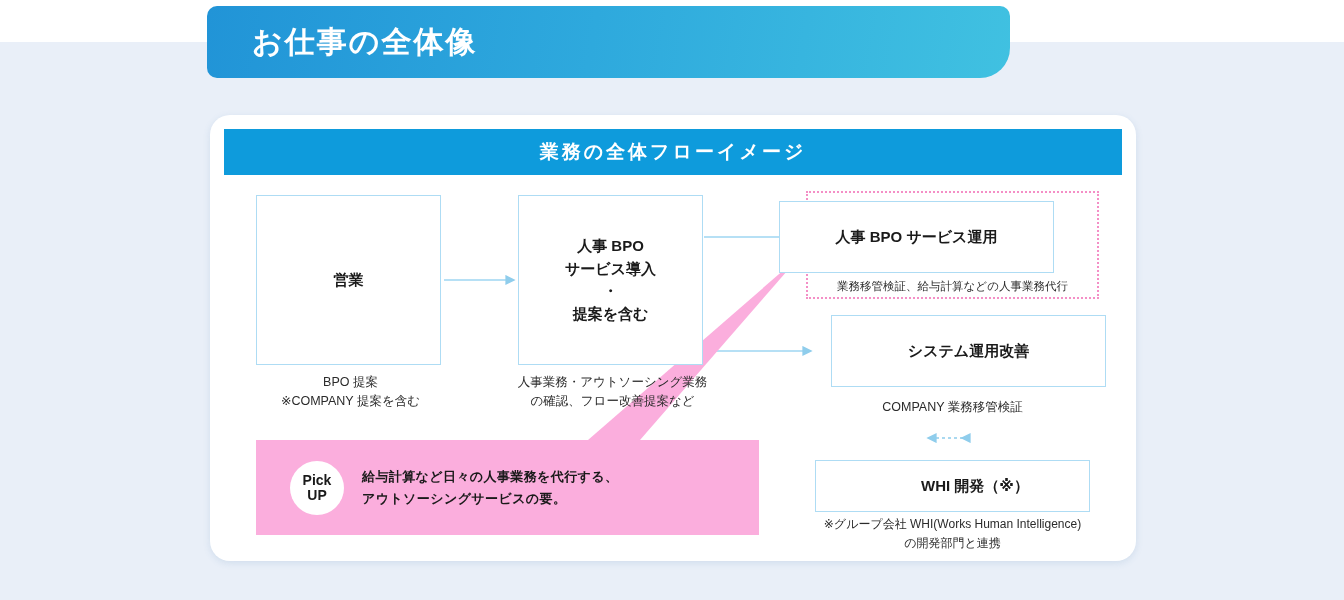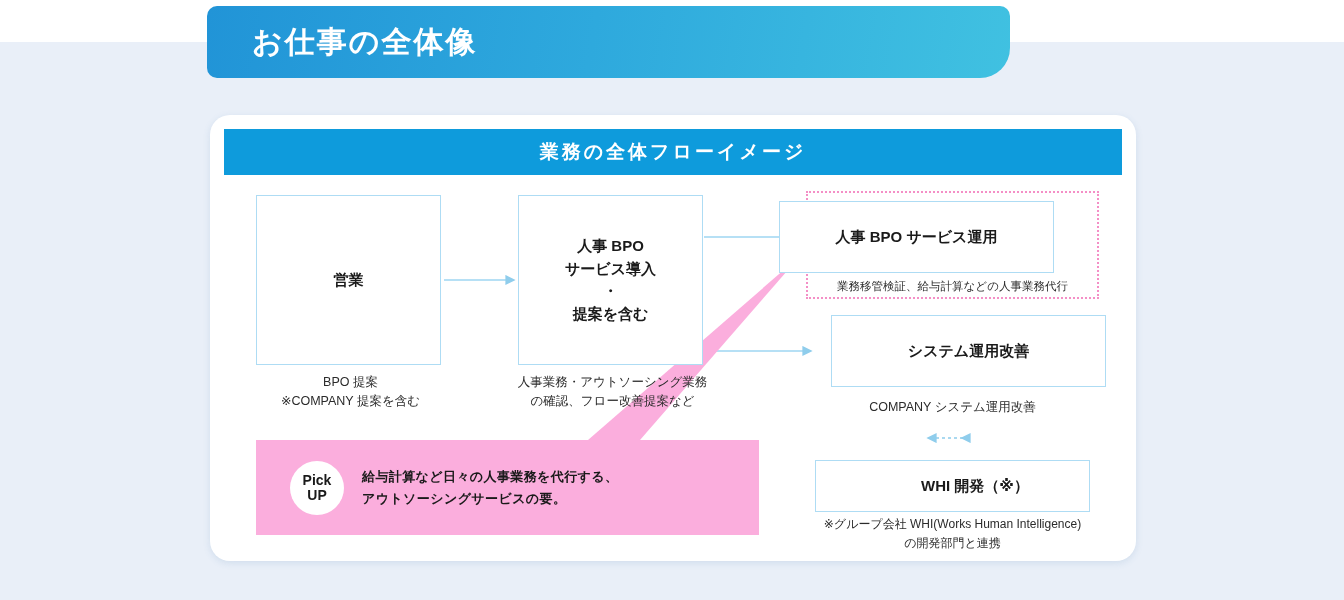--- a/index.html
+++ b/index.html
@@ -213,21 +213,21 @@
 の確認、フロー改善提案など</div>
 
       <div class="node" id="node-bpo-ops">
         <div class="node-label">人事 BPO サービス運用</div>
       </div>
       <div class="caption" id="cap-bpo-ops">業務移管検証、給与計算などの人事業務代行</div>
 
       <div class="node" id="node-system">
         <div class="node-label">システム運用改善</div>
       </div>
-      <div class="caption" id="cap-system">COMPANY システム運用改善</div>
+      <div class="caption" id="cap-system">COMPANY 業務移管検証</div>
 
       <div class="node" id="node-whi">
         <div class="node-label">WHI 開発（※）</div>
       </div>
       <div class="caption" id="cap-whi">※グループ会社 WHI(Works Human Intelligence)
 の開発部門と連携</div>
 
       <div class="callout">
         <div class="callout-inner">
           <div class="pickup-badge">

